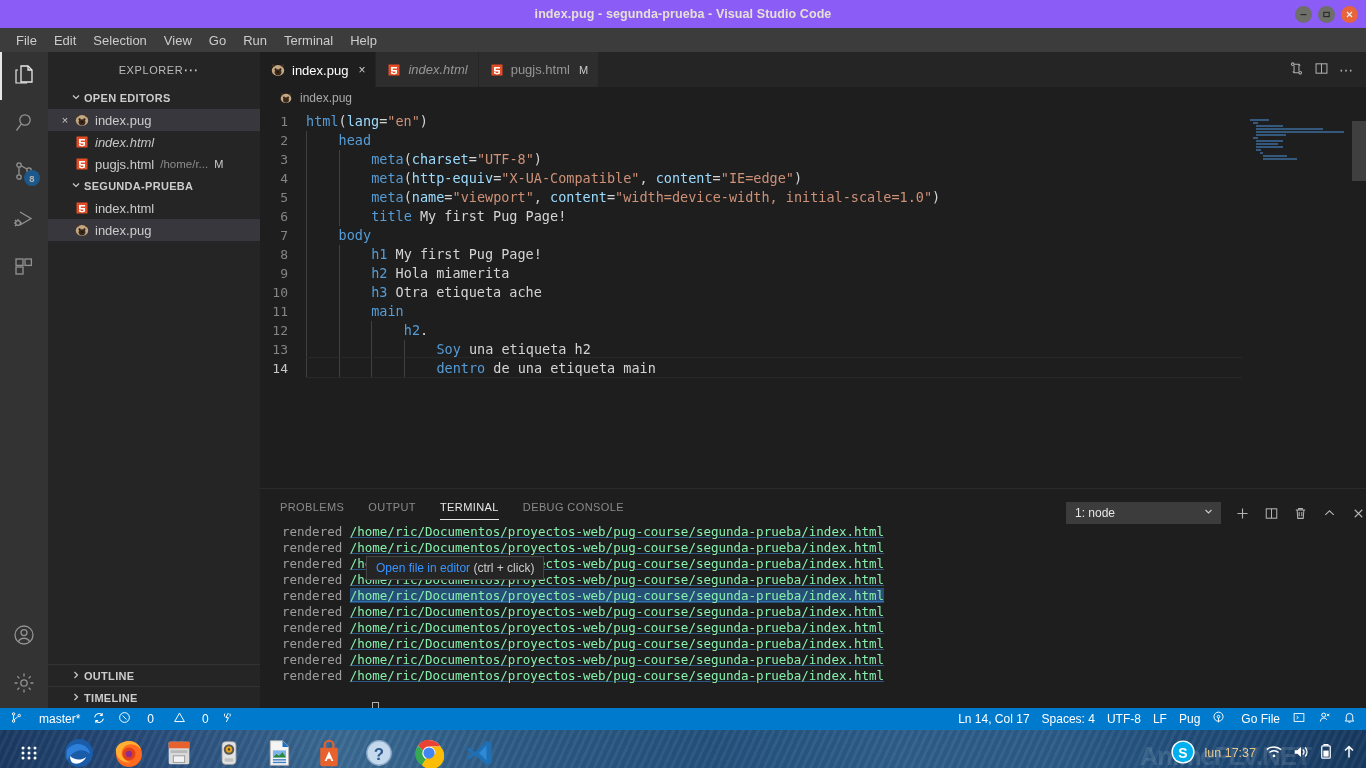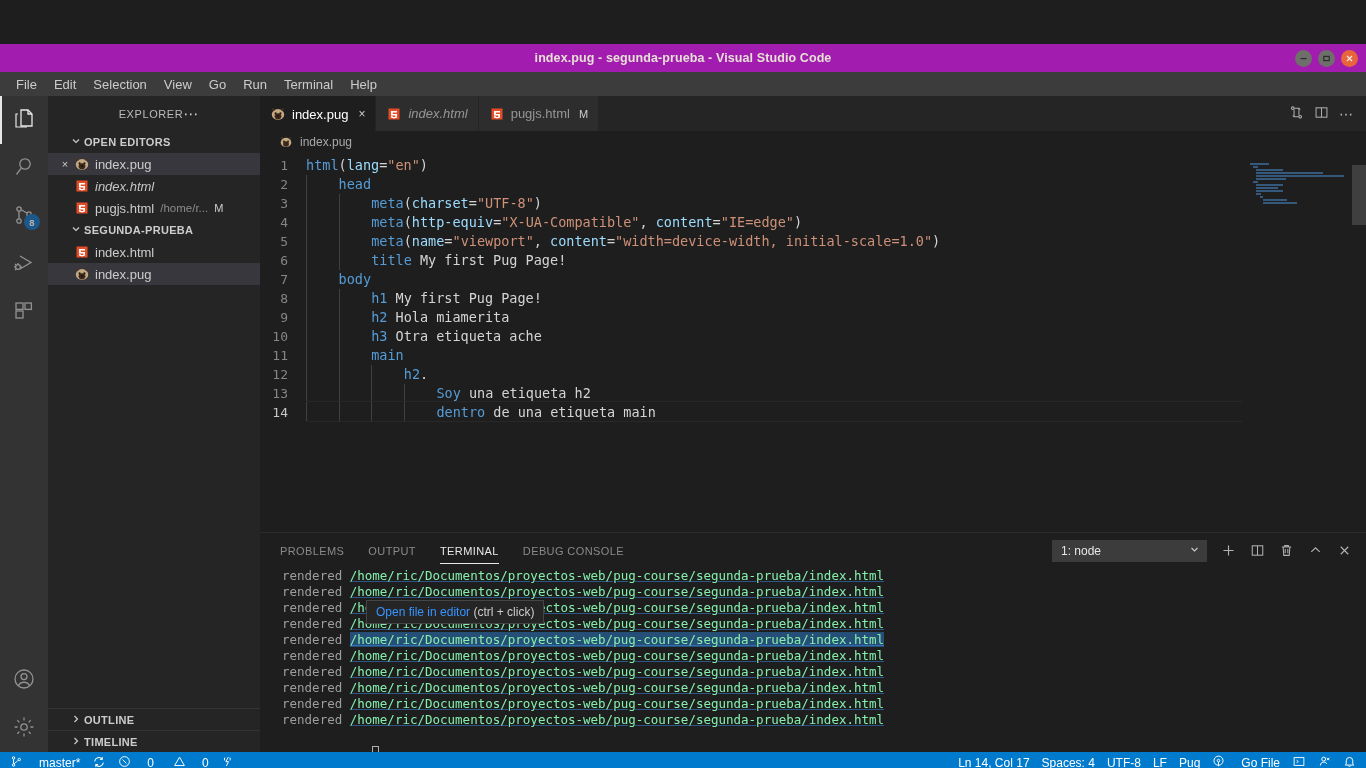--- a/index.html
+++ b/index.html
@@ -8,22 +8,22 @@
     font-family:"Liberation Sans", sans-serif;
     background:#1e1e1e;
     color:#cccccc;
     font-size:13px;
     -webkit-font-smoothing:antialiased;
   }
   .app { position:relative; width:1366px; height:768px; }
 
   
   .titlebar {
-    height:28px; background:#a21caf; display:flex; align-items:center;
-    justify-content:center; position:relative;margin-top:44px;
+    height:28px; background:#8b5cf6; display:flex; align-items:center;
+    justify-content:center; position:relative;
   }
   .titlebar .title {
     font-size:12.5px; font-weight:bold; color:#e6e0d6; letter-spacing:.1px;
   }
   .winbtns { position:absolute; right:8px; top:0; height:28px; display:flex; align-items:center; gap:6px; }
   .winbtn { width:17px; height:17px; border-radius:50%; background:#6e6e6a;
             display:flex; align-items:center; justify-content:center;
             color:#2b2b2b; font-size:10px; line-height:1; }
   .winbtn.close { background:#e8643c; color:#f4e8e0; }
   .winbtn svg { display:block; }
@@ -110,26 +110,26 @@
   .tok-op     { color:#d4d4d4; }
 
   .minimap { position:absolute; top:0; right:14px; width:110px; height:100%; background:#1e1e1e; }
   .mm-line { height:2px; margin-bottom:1px; background:#3c6d9c; opacity:.75; }
   .mmslider { position:absolute; top:0; right:0; width:14px; height:100%; background:#1e1e1e; }
   .mmslider .thumb { position:absolute; top:12px; right:0; width:14px; height:60px; background:#3f3f3f; }
 
   
   .panel { height:220px; background:#1e1e1e; border-top:1px solid #2b2b2b;
            display:flex; flex-direction:column; flex:none; }
-  .panel-header { height:35px; display:flex; align-items:center; padding-left:20px; position:relative; }
+  .panel-header { height:35px; display:flex; align-items:flex-end; padding-left:20px; position:relative; }
   .ptab { font-size:11px; letter-spacing:.4px; color:#8a8a8a; margin-right:24px;
           height:35px; display:flex; align-items:center; position:relative; }
   .ptab.active { color:#e7e7e7; }
   .ptab.active:after { content:""; position:absolute; left:0; right:0; bottom:4px; height:1px; background:#e7e7e7; }
-  .panel-actions { margin-left:auto; display:flex; align-items:center; gap:14px; padding-right:14px; }
+  .panel-actions { margin-left:auto; display:flex; align-items:center; gap:14px; }
   .termselect { width:155px; height:22px; background:#3c3c3c; border:1px solid #3c3c3c;
                 display:flex; align-items:center; justify-content:space-between;
                 padding:0 6px 0 8px; font-size:12px; color:#e7e7e7; }
   .pa-ico { opacity:.85; display:flex; align-items:center; }
 
   .terminal { flex:1; position:relative; overflow:hidden; padding-left:22px; }
   .tline { height:16px; line-height:16px; font-family:"DejaVu Sans Mono", monospace;
            font-size:12.5px; white-space:pre; }
   .t-label { color:#9d9d9d; }
   .t-path  { color:#86efac; text-decoration:underline; text-decoration-color:rgba(59,142,234,.5); }

